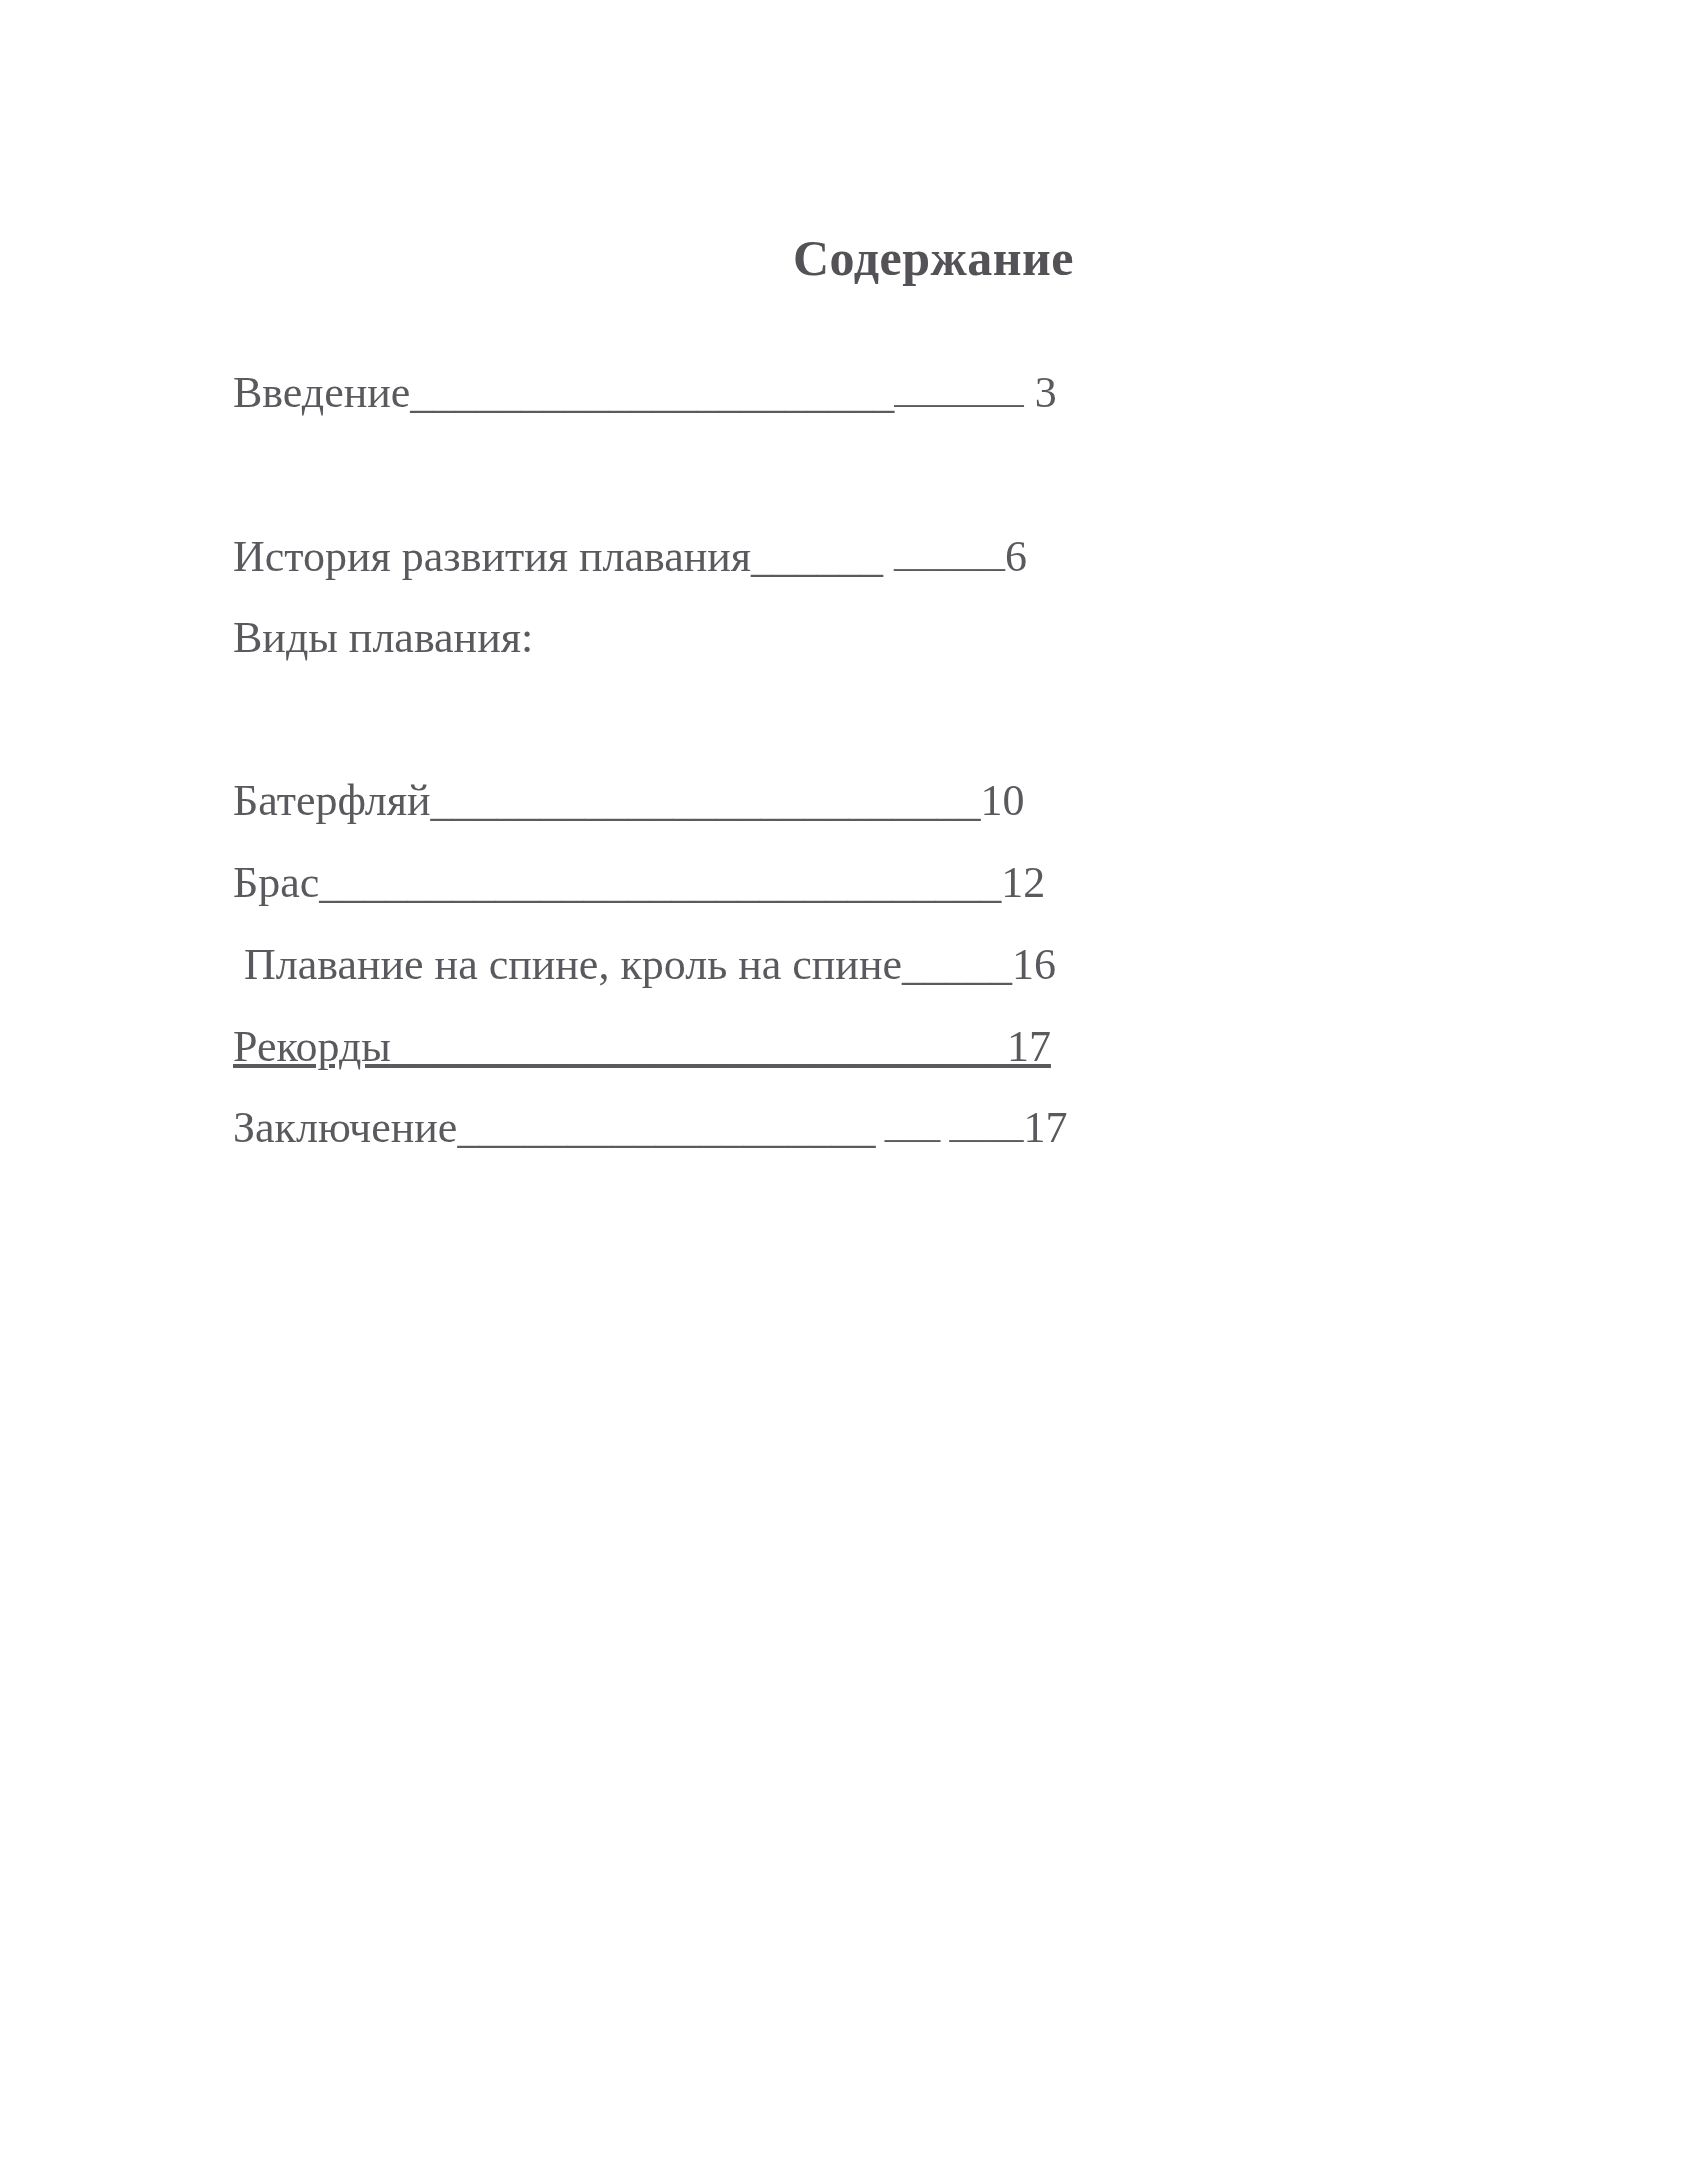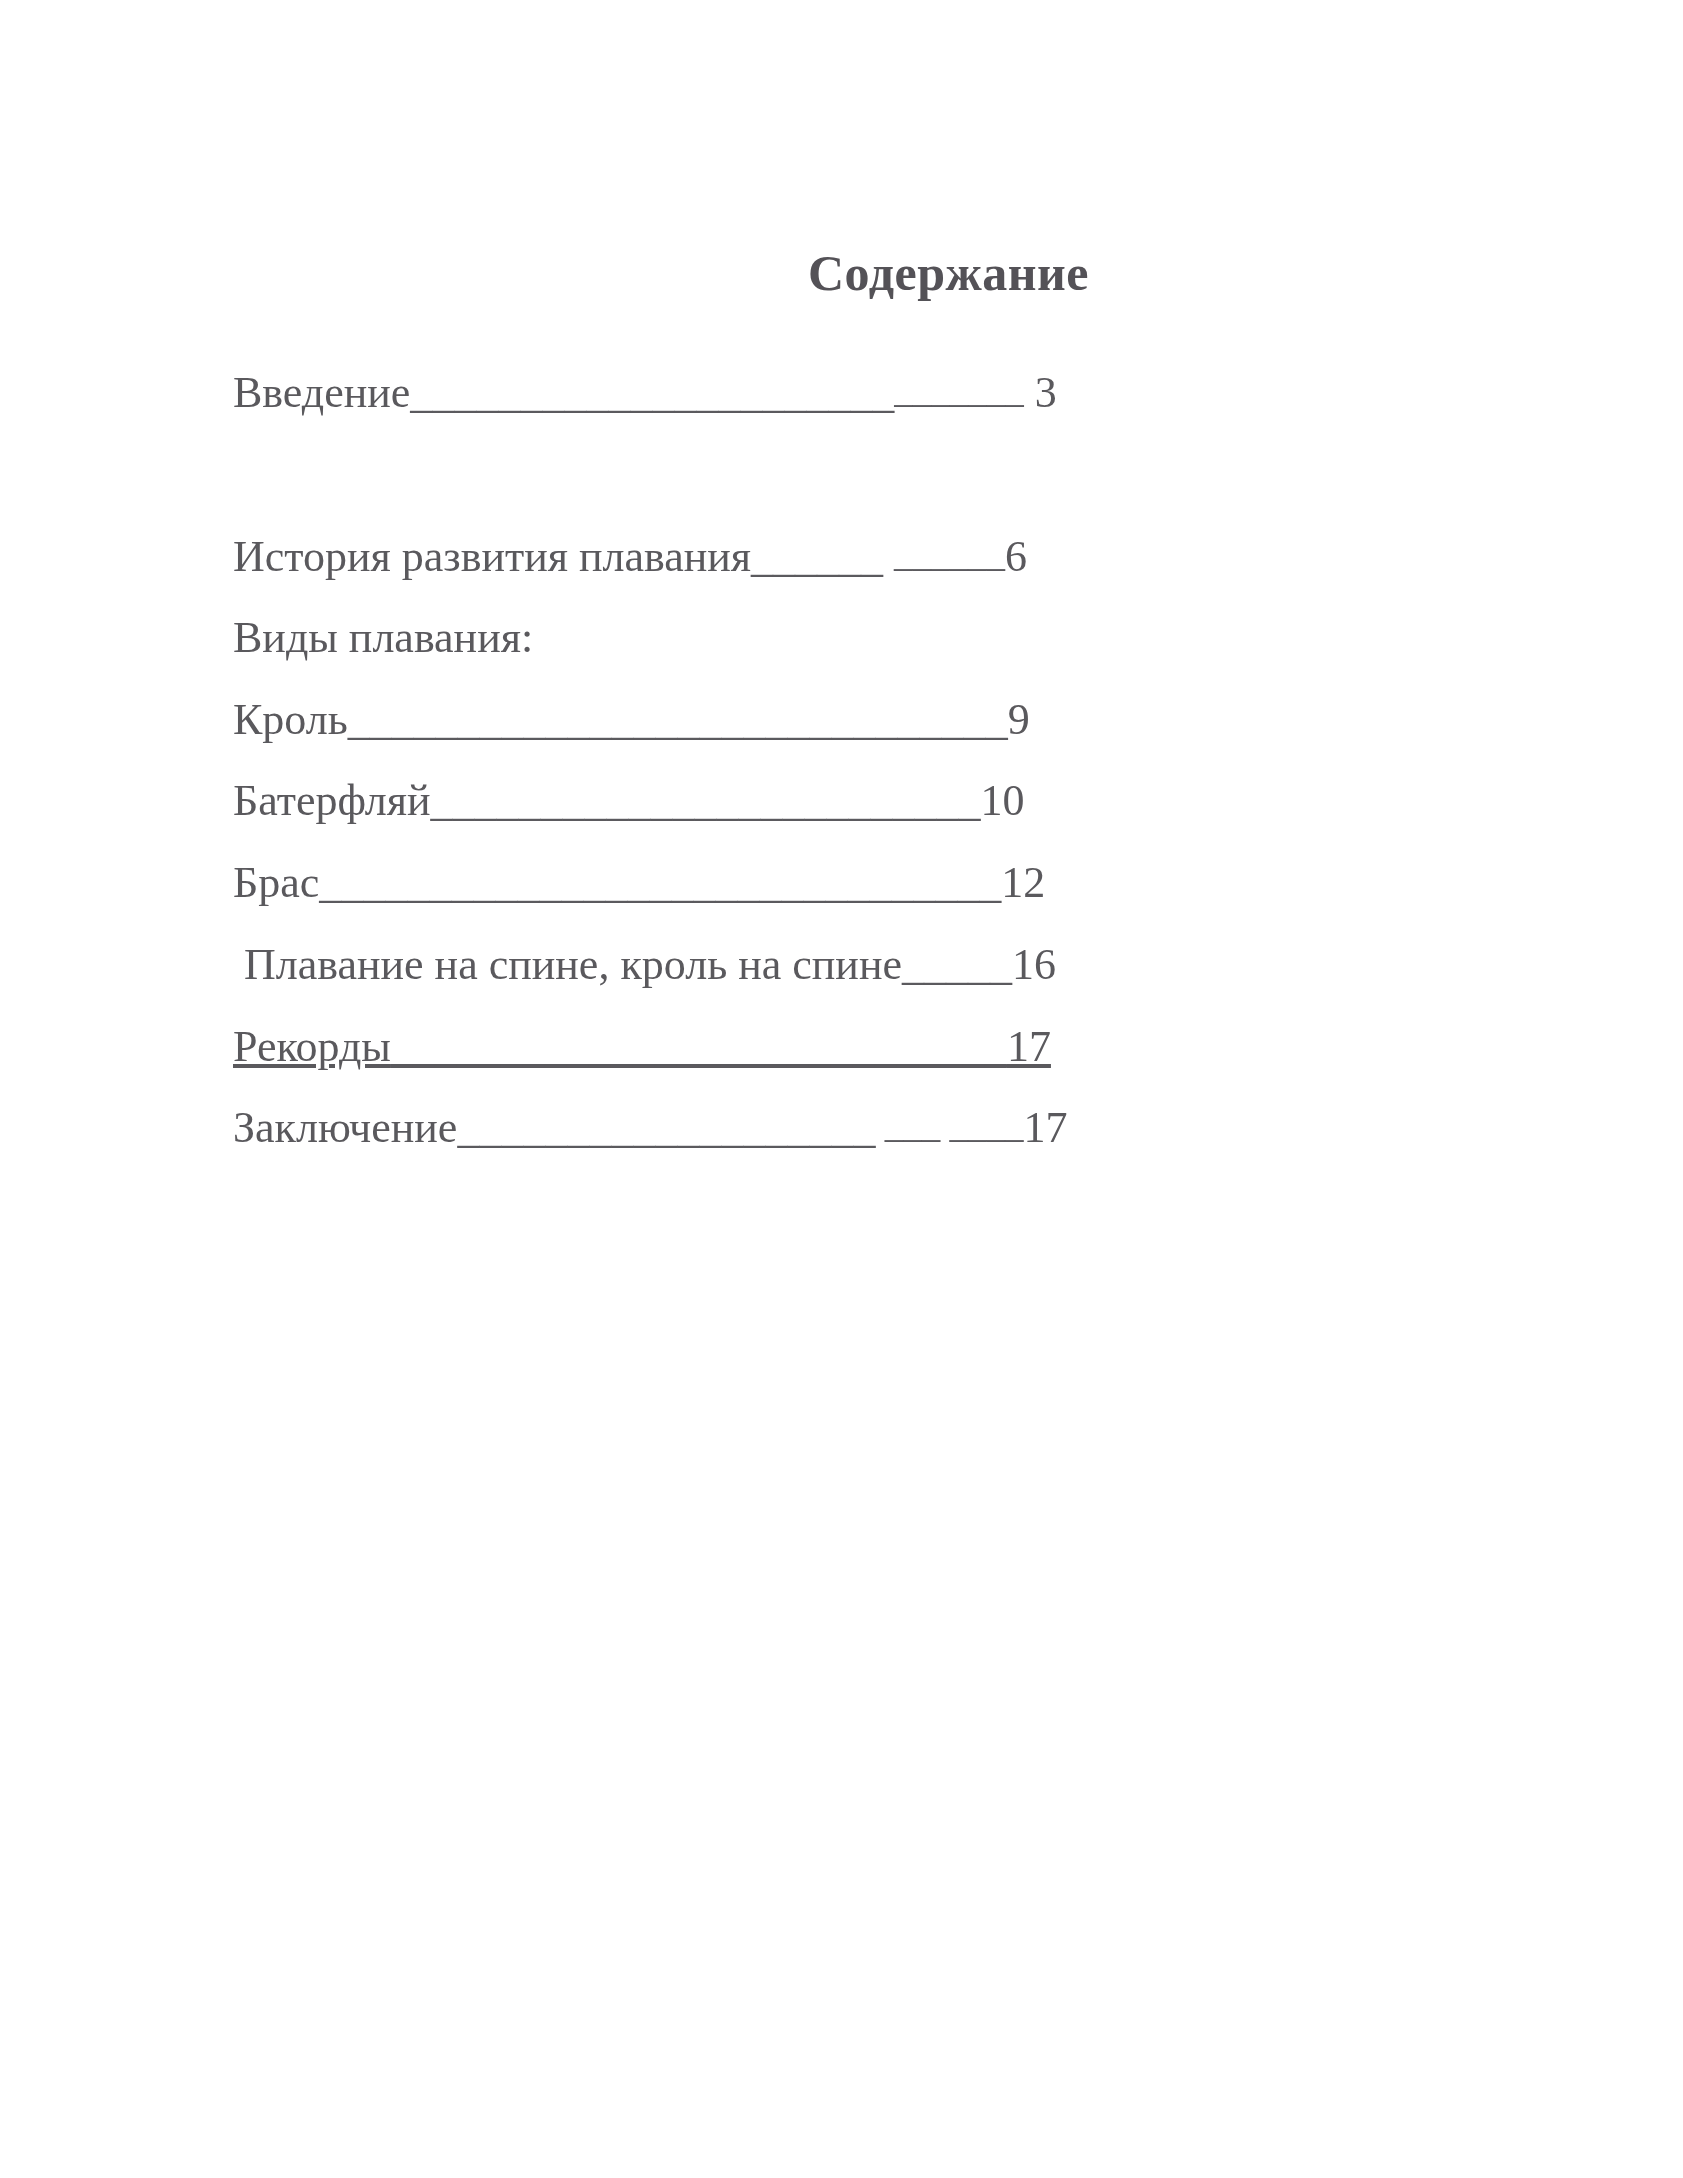--- a/index.html
+++ b/index.html
@@ -11,21 +11,21 @@
     width: 1683px;
     height: 2178px;
     position: relative;
     font-family: "Liberation Serif", "DejaVu Serif", serif;
     overflow: hidden;
   }
   .doc-title {
     position: absolute;
     left: 792px;
     top: 232px;
-    margin: 16px;
+    margin: 1px;
     font-size: 50px;
     line-height: 50px;
     font-weight: bold;
     color: #545257;
     letter-spacing: 0.5px;
     white-space: pre;
   }
   .toc {
     position: absolute;
     left: 0;
@@ -55,21 +55,20 @@
 </style>
 </head>
 <body>
 
 <div class="page-root">
   <h1 class="doc-title">Содержание</h1>
   <div class="toc">
       <div class="toc-entry" style="top: 367px;"><span>Введение</span><span class="leader">______________________</span><span class="leader raised">_______</span><span class="leader"> </span><span class="page-num">3</span></div>
       <div class="toc-entry" style="top: 531px;"><span>История развития плавания</span><span class="leader">______</span><span class="leader"> </span><span class="leader raised">______</span><span class="page-num">6</span></div>
       <div class="toc-entry" style="top: 612px;"><span>Виды плавания:</span></div>
-      <div class="toc-entry" style="top: 694px;"><span>Кроль</span><span class="leader">______________________________</span><span class="page-num">9</span></div>
       <div class="toc-entry" style="top: 775px;"><span>Батерфляй</span><span class="leader">_________________________</span><span class="page-num">10</span></div>
       <div class="toc-entry" style="top: 857px;"><span>Брас</span><span class="leader">_______________________________</span><span class="page-num">12</span></div>
       <div class="toc-entry" style="top: 939px; margin-left: 11px;"><span>Плавание на спине, кроль на спине</span><span class="leader">_____</span><span class="page-num">16</span></div>
       <div class="toc-entry" style="top: 1021px; text-decoration: underline;"><span>Рекорды</span><span class="leader">____________________________</span><span class="page-num">17</span></div>
       <div class="toc-entry" style="top: 1102px;"><span>Заключение</span><span class="leader">___________________</span><span class="leader raised"> ___ ____</span><span class="page-num">17</span></div>
     </div>
 </div>
 
 
 </body></html>

